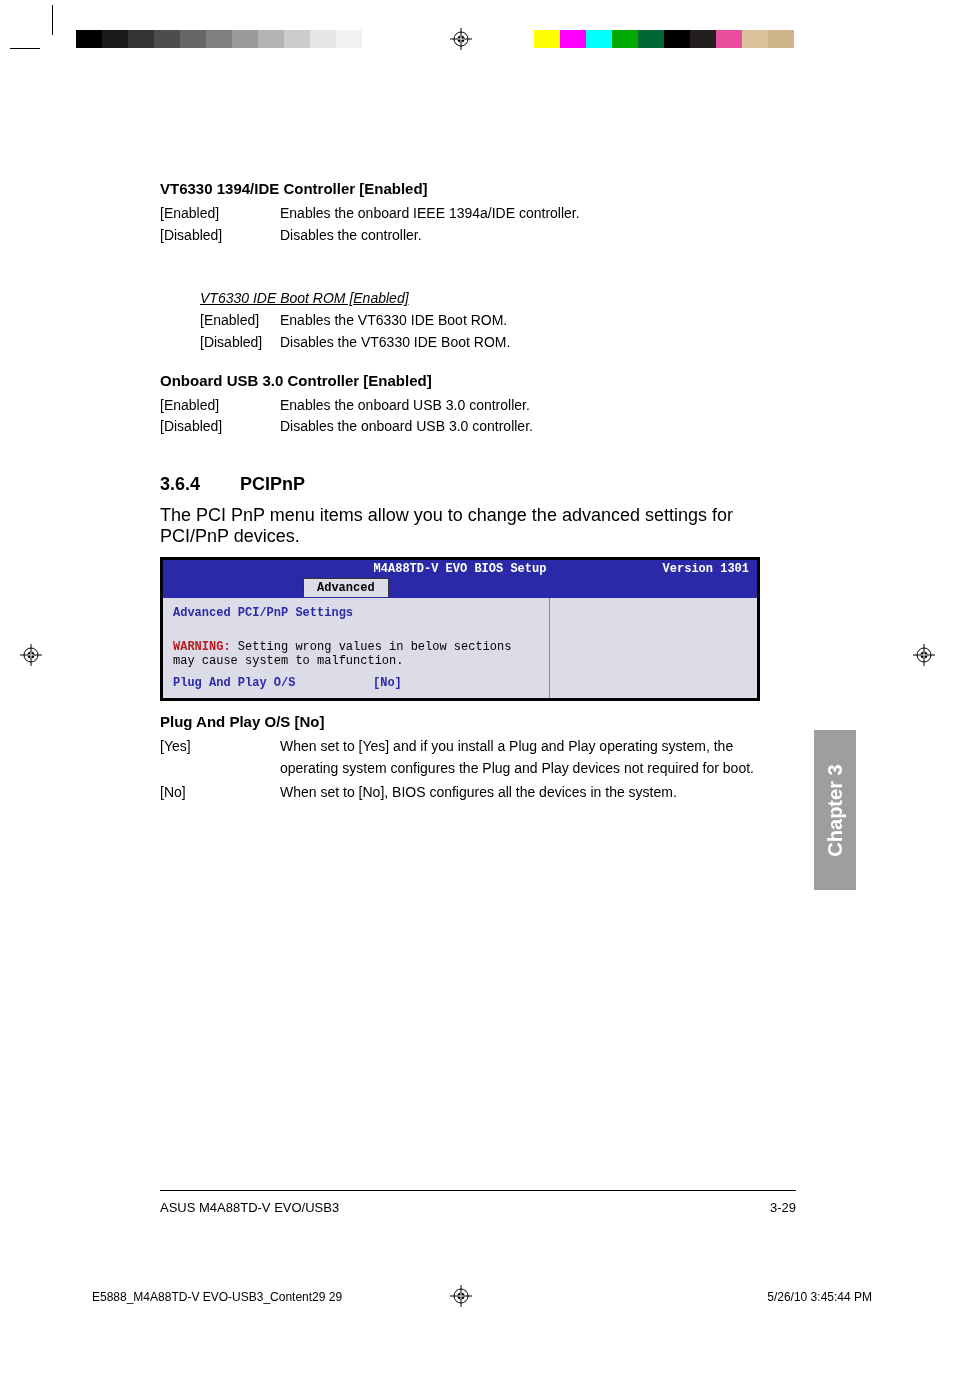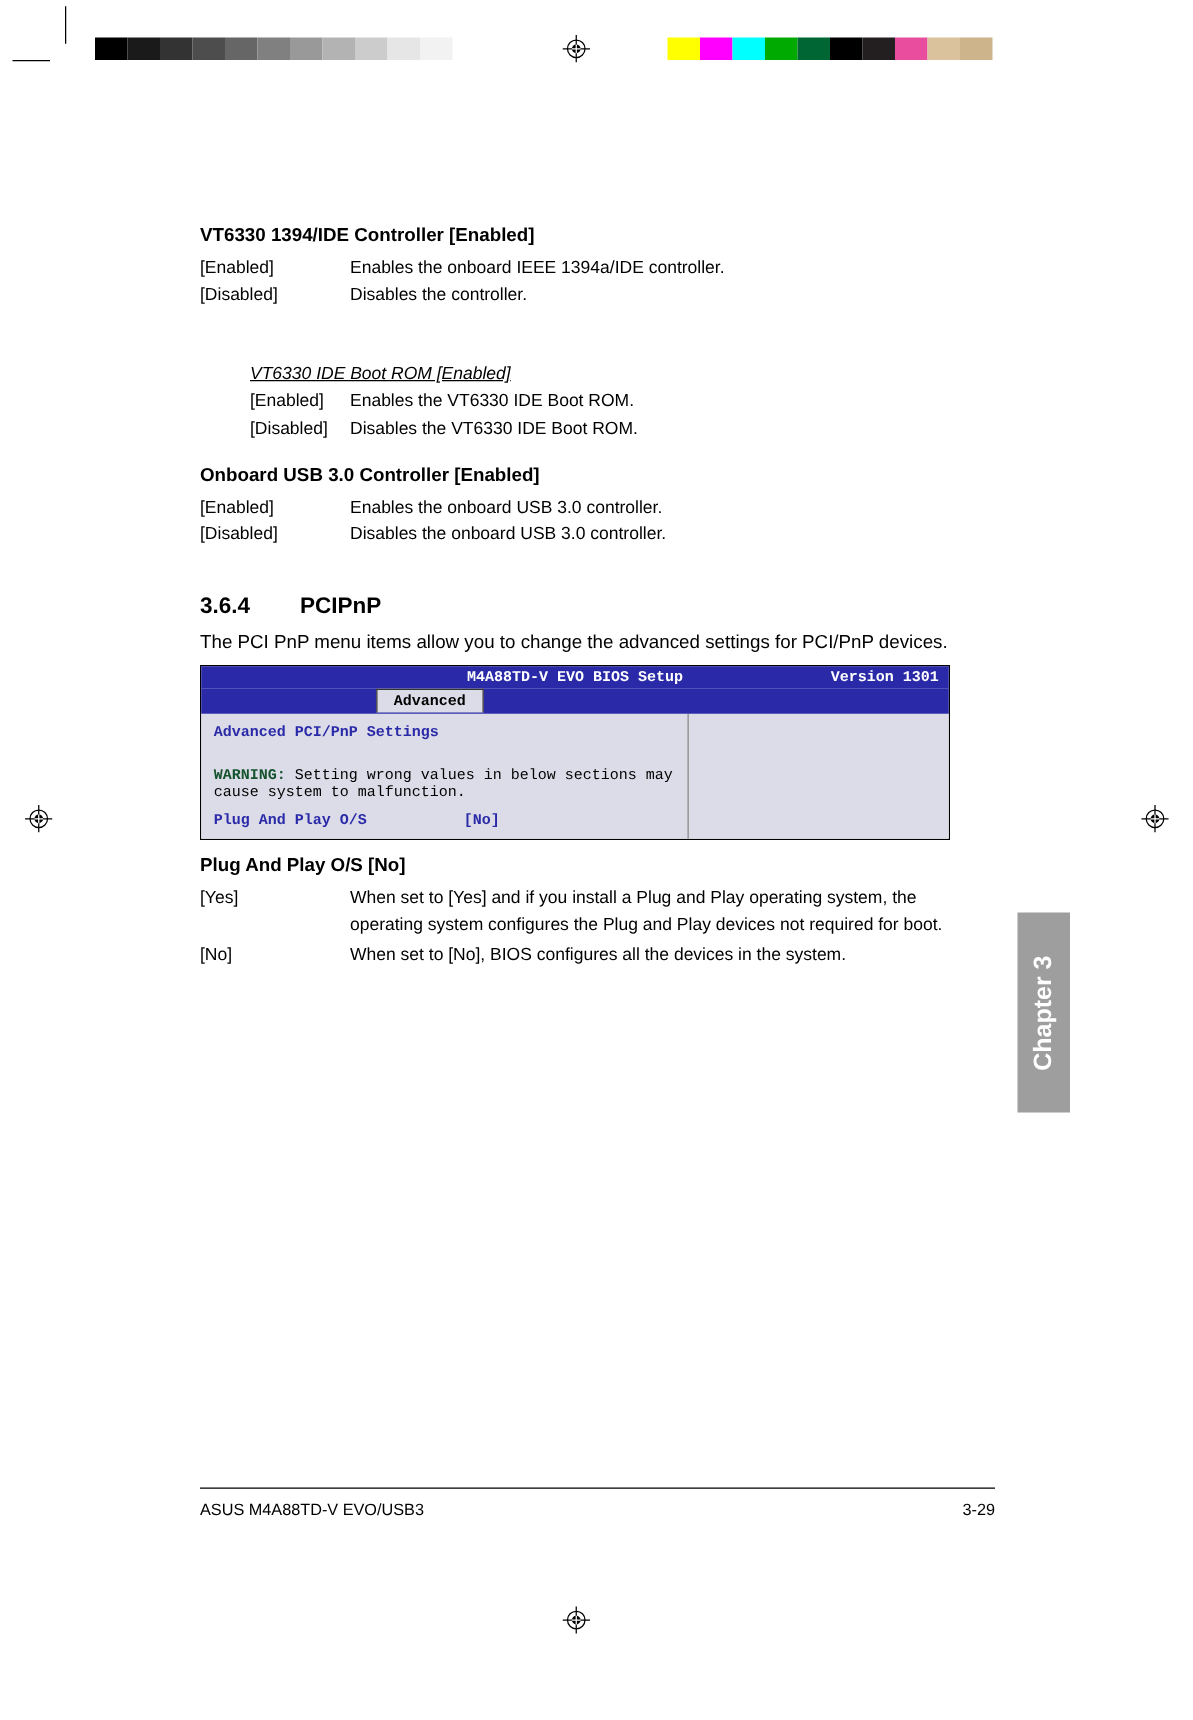--- a/index.html
+++ b/index.html
@@ -33,35 +33,35 @@
   .opt-row { display: flex; font-size: 14px; line-height: 1.55; }
   .opt-key { width: 120px; }
   .opt-val { flex: 1; }
   .sub-block { margin-left: 40px; margin-top: 6px; }
   .sub-head { font-style: italic; text-decoration: underline; font-size: 14px; margin-bottom: 4px; margin-top: 44px; }
   .sub-row { display: flex; font-size: 14px; line-height: 1.55; }
   .sub-key { width: 80px; }
   .sub-val { flex: 1; }
   .block { margin-bottom: 18px; }
   .sec-head { font-weight: bold; font-size: 18px; display: flex; gap: 40px; margin-top: 36px; margin-bottom: 10px; }
-  .intro { font-size: 15px; margin-bottom: 10px; }
-
-  
-  .bios { width: 600px; font-family: "Courier New", monospace; font-size: 12px; border: 1px solid #000000; }
+  .intro { font-size: 18px; margin-bottom: 10px; }
+
+  
+  .bios { width: 600px; font-family: "Courier New", monospace; font-size: 12px; border: 3px solid #000000; }
   .bios-top { background: #2a2aa8; color: #fff; height: 18px; display: flex; align-items: center; position: relative; }
   .bios-title { position:absolute; left:50%; transform:translateX(-50%); font-weight:bold; }
   .bios-ver { position:absolute; right:8px; font-weight:bold; }
   .bios-tabrow { background: #2a2aa8; height: 20px; position: relative; }
   .bios-tab { position:absolute; left:140px; top:0; background:#dcdce8; color:#000; padding:2px 13px; font-weight:bold; border:1px solid #333; border-bottom:none; }
   .bios-body { background:#dcdce8; color:#2a2aa8; display:flex; }
   .bios-left { width:390px; padding:8px 10px; border-right:1px solid #888; }
   .bios-right { width:208px; }
   .bios-h { font-weight:bold; margin-bottom:20px; }
   .bios-warn { color:#000; margin-bottom:8px; }
-  .bios-warn .wlabel { color:#14532d; font-weight:bold; }
+  .bios-warn .wlabel { color:#b91c1c; font-weight:bold; }
   .bios-item { color:#2a2aa8; font-weight:bold; display:flex; }
   .bios-item-label { width:200px; }
 
   .plug-block { margin-top: 12px; }
   .plug-row { display:flex; font-size:14px; line-height:1.55; margin-bottom:2px; }
   .plug-key { width:120px; }
   .plug-val { flex:1; }
 
   
   .chapter-tab { position:absolute; right:98px; top:730px; width:42px; height:160px; background:#9e9e9e; color:#fff; font-weight:bold; font-size:20px; display:flex; align-items:center; justify-content:center; }
@@ -232,14 +232,18 @@
   <div class="chapter-tab">
     <span>Chapter 3</span>
   </div>
 
   <div class="rule"></div>
   <div class="footer">
     <span>ASUS M4A88TD-V EVO/USB3</span>
     <span>3-29</span>
   </div>
 
+  <div class="slug">
+    <span>E5888_M4A88TD-V EVO-USB3_Content29   29</span>
+    <span>5/26/10   3:45:44 PM</span>
+  </div>
 
 </div>
 
 </body></html>

